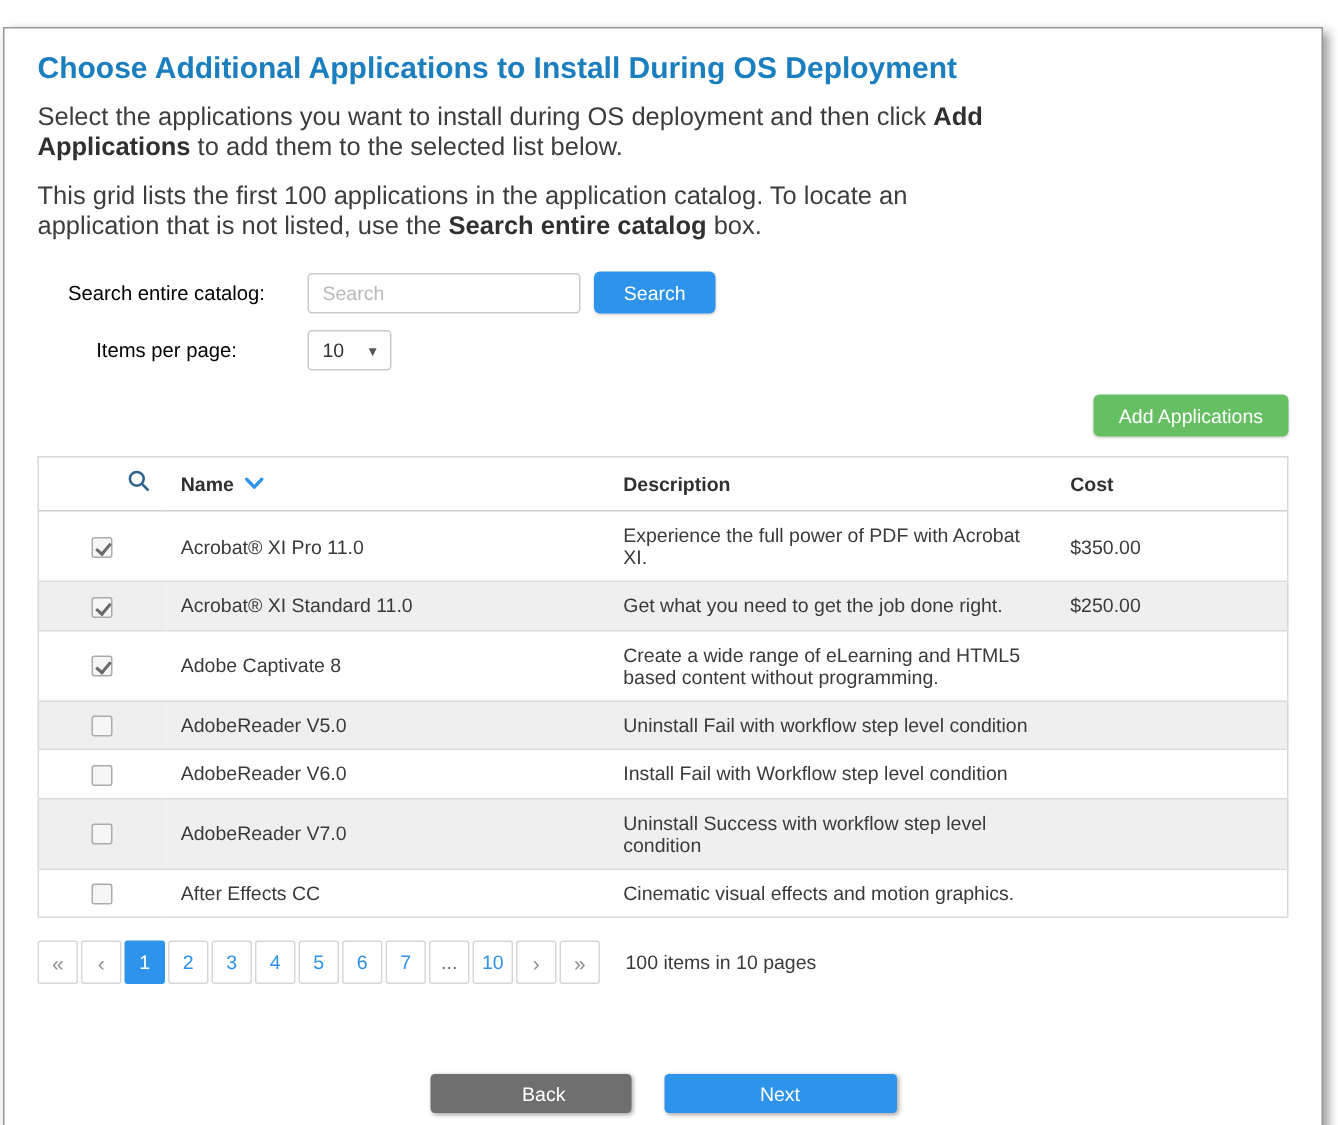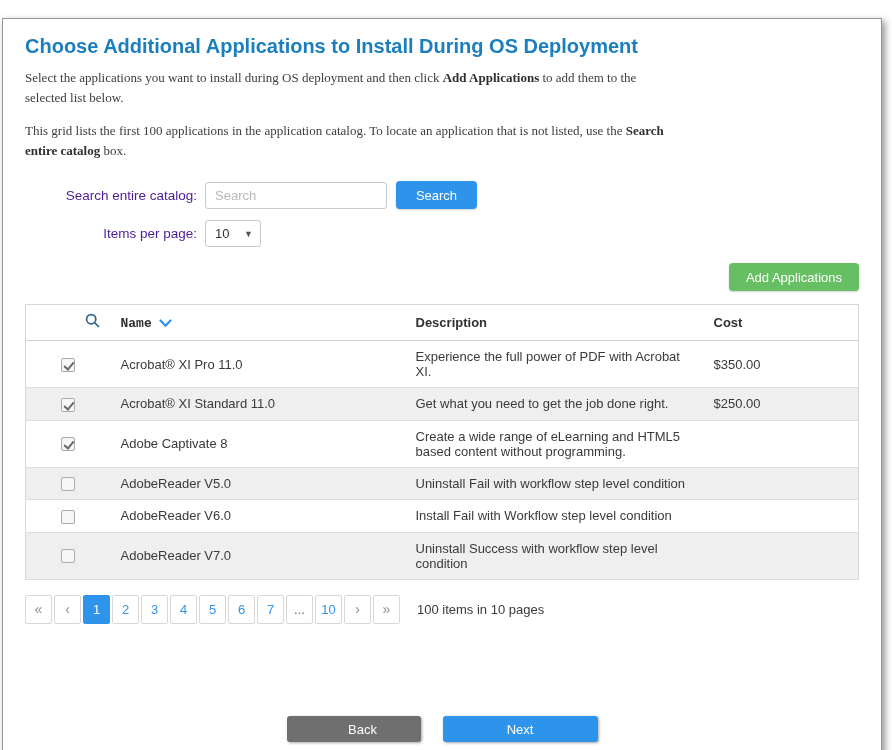--- a/index.html
+++ b/index.html
@@ -21,37 +21,36 @@
     padding: 10px 22px 0 22px;
   }
   h1.page-title {
     margin: 6px 0 10px 0;
     font-size: 20px;
     font-weight: bold;
     color: #1b7ebe;
   }
   p.intro {
     margin: 0 0 13px 0;
-    font-size: 13px;
+    font-size: 17px;
     line-height: 20px;
     color: #3d3d3d;
     max-width: 655px;
-    font-family: Liberation Serif, serif;
   }
   p.intro b { color: #303030; }
 
   
   .form-area { margin-top: 20px; }
   .form-row { margin-bottom: 11px; display: flex; align-items: center; }
   .form-label {
     display: inline-block;
     width: 172px;
-    text-align: right;
+    text-align: center;
     font-size: 13.5px;
-    color: #4c1d95;
+    color: #000000;
     margin-right: 8px;
     flex: 0 0 172px;
   }
   .search-input {
     width: 182px; height: 27px;
     border: 1px solid #c9c9c9;
     border-radius: 3px;
     padding: 0 9px;
     font-size: 13px;
     color: #333;
@@ -111,21 +110,21 @@
     color: #303030;
     background: #fff;
     border-bottom: 1px solid #d0d0d0;
     padding: 8px 10px;
   }
   .col-check { width: 85px; text-align: center !important; }
   thead .col-check { text-align: right !important; padding-right: 10px !important; }
   .col-name  { width: 295px; }
   .col-cost  { width: 155px; }
   tbody tr:nth-child(even) { background: #efefef; }
-  .name-header-wrap { display: inline-flex; align-items: center; font-family: Liberation Mono, monospace; }
+  .name-header-wrap { display: inline-flex; align-items: center; }
   .sort-caret { margin-left: 7px; display: inline-flex; }
 
   
   .cb {
     -webkit-appearance: none;
     appearance: none;
     width: 14px; height: 14px;
     border: 1px solid #ababab;
     border-radius: 2px;
     background: #f6f6f6;
@@ -276,20 +275,28 @@
       <td class="col-cost"></td>
     </tr>
         <tr>
       <td class="col-check">
         <input type="checkbox" class="cb" style="">
       </td>
       <td class="col-name">AdobeReader V7.0</td>
       <td class="col-desc">Uninstall Success with workflow step level condition</td>
       <td class="col-cost"></td>
     </tr>
+        <tr>
+      <td class="col-check">
+        <input type="checkbox" class="cb" style="">
+      </td>
+      <td class="col-name">After Effects CC</td>
+      <td class="col-desc">Cinematic visual effects and motion graphics.</td>
+      <td class="col-cost"></td>
+    </tr>
       </tbody>
   </table>
 
   <div class="pager">
     <a class="page-btn arrow">«</a>
     <a class="page-btn arrow">‹</a>
     <span class="pages">
         <a class="page-btn active">1</a>
         <a class="page-btn">2</a>
         <a class="page-btn">3</a>

